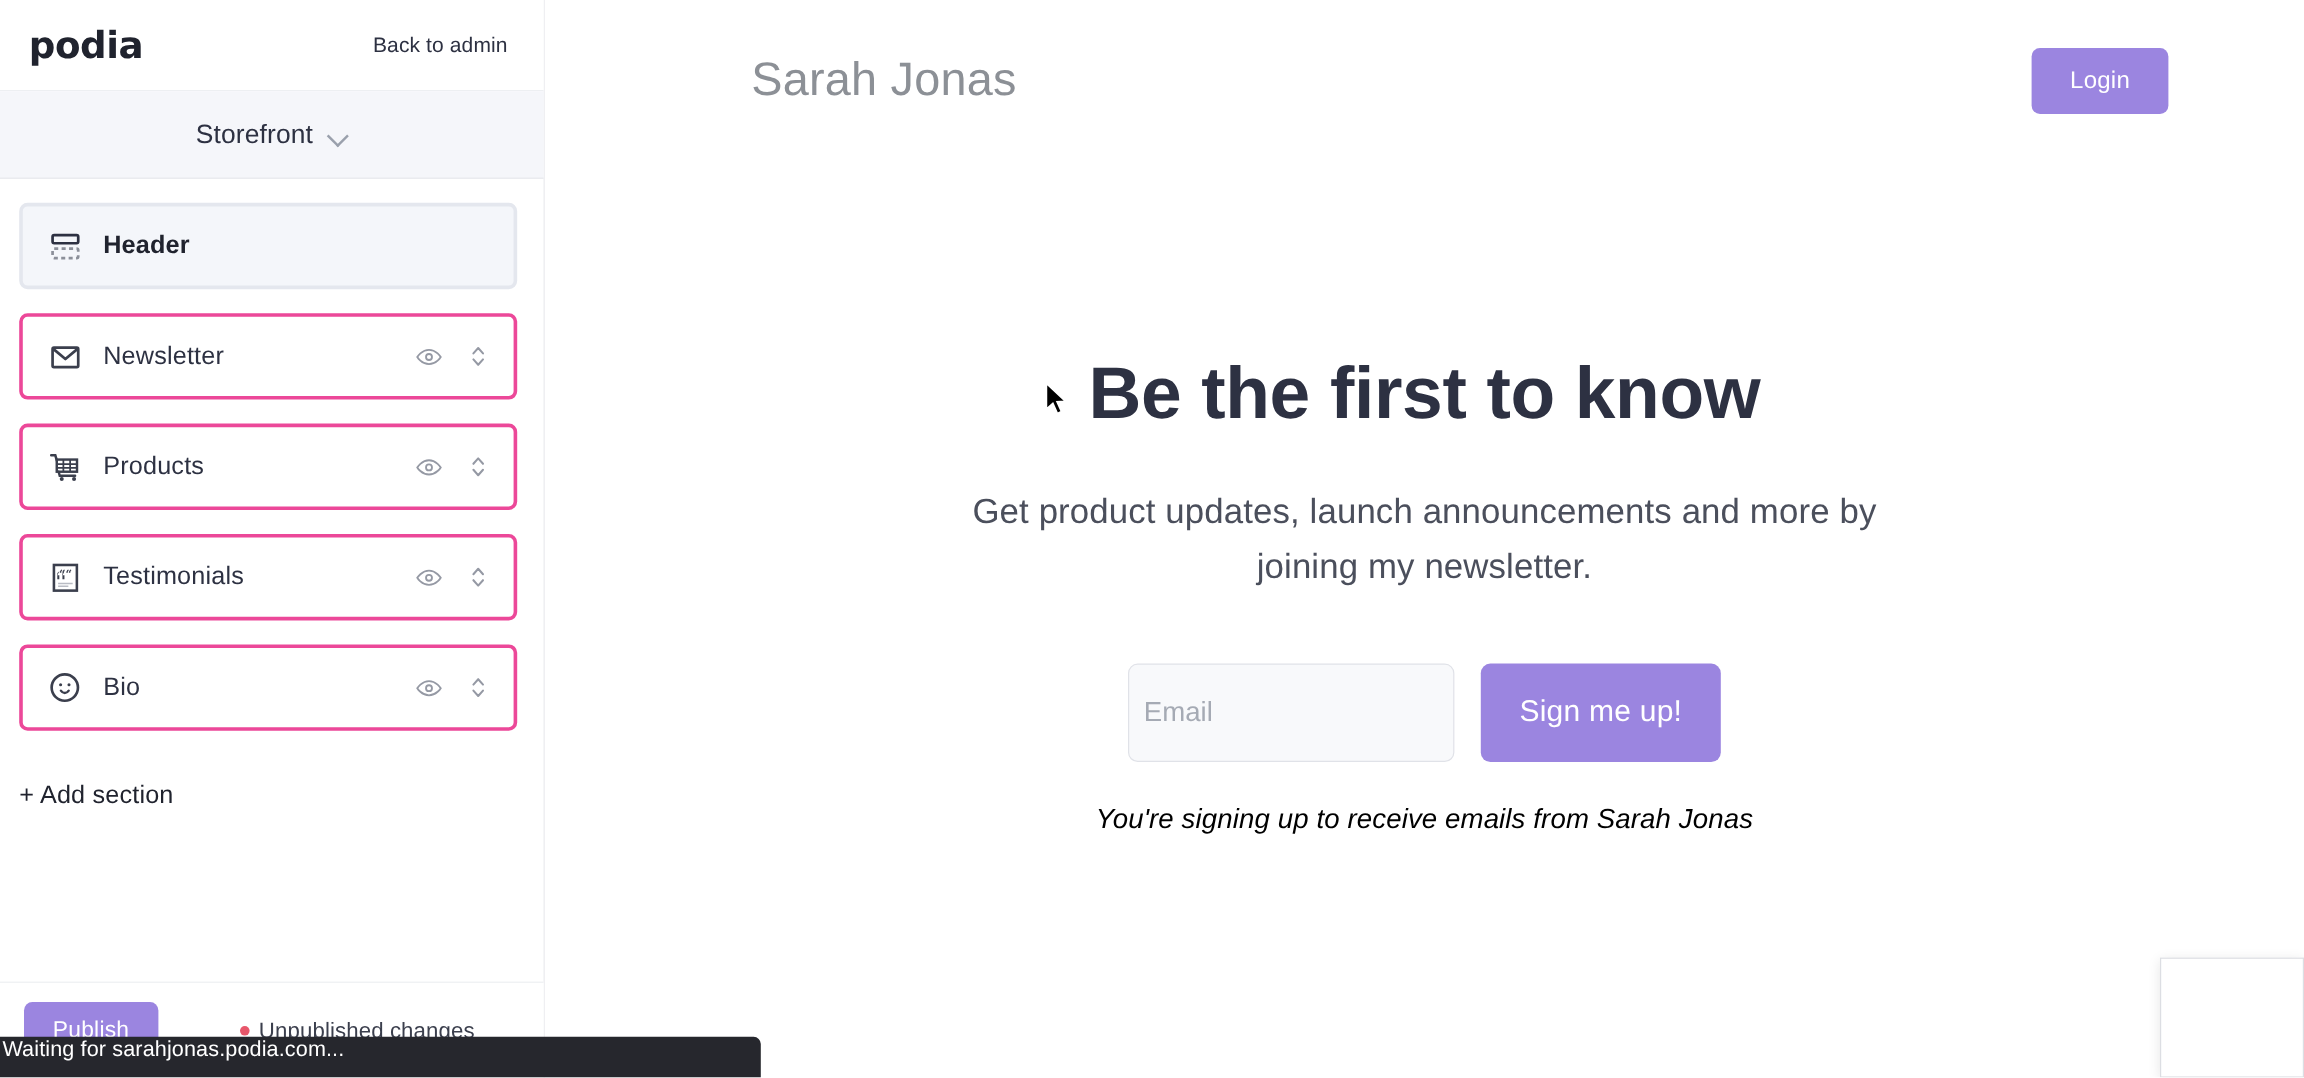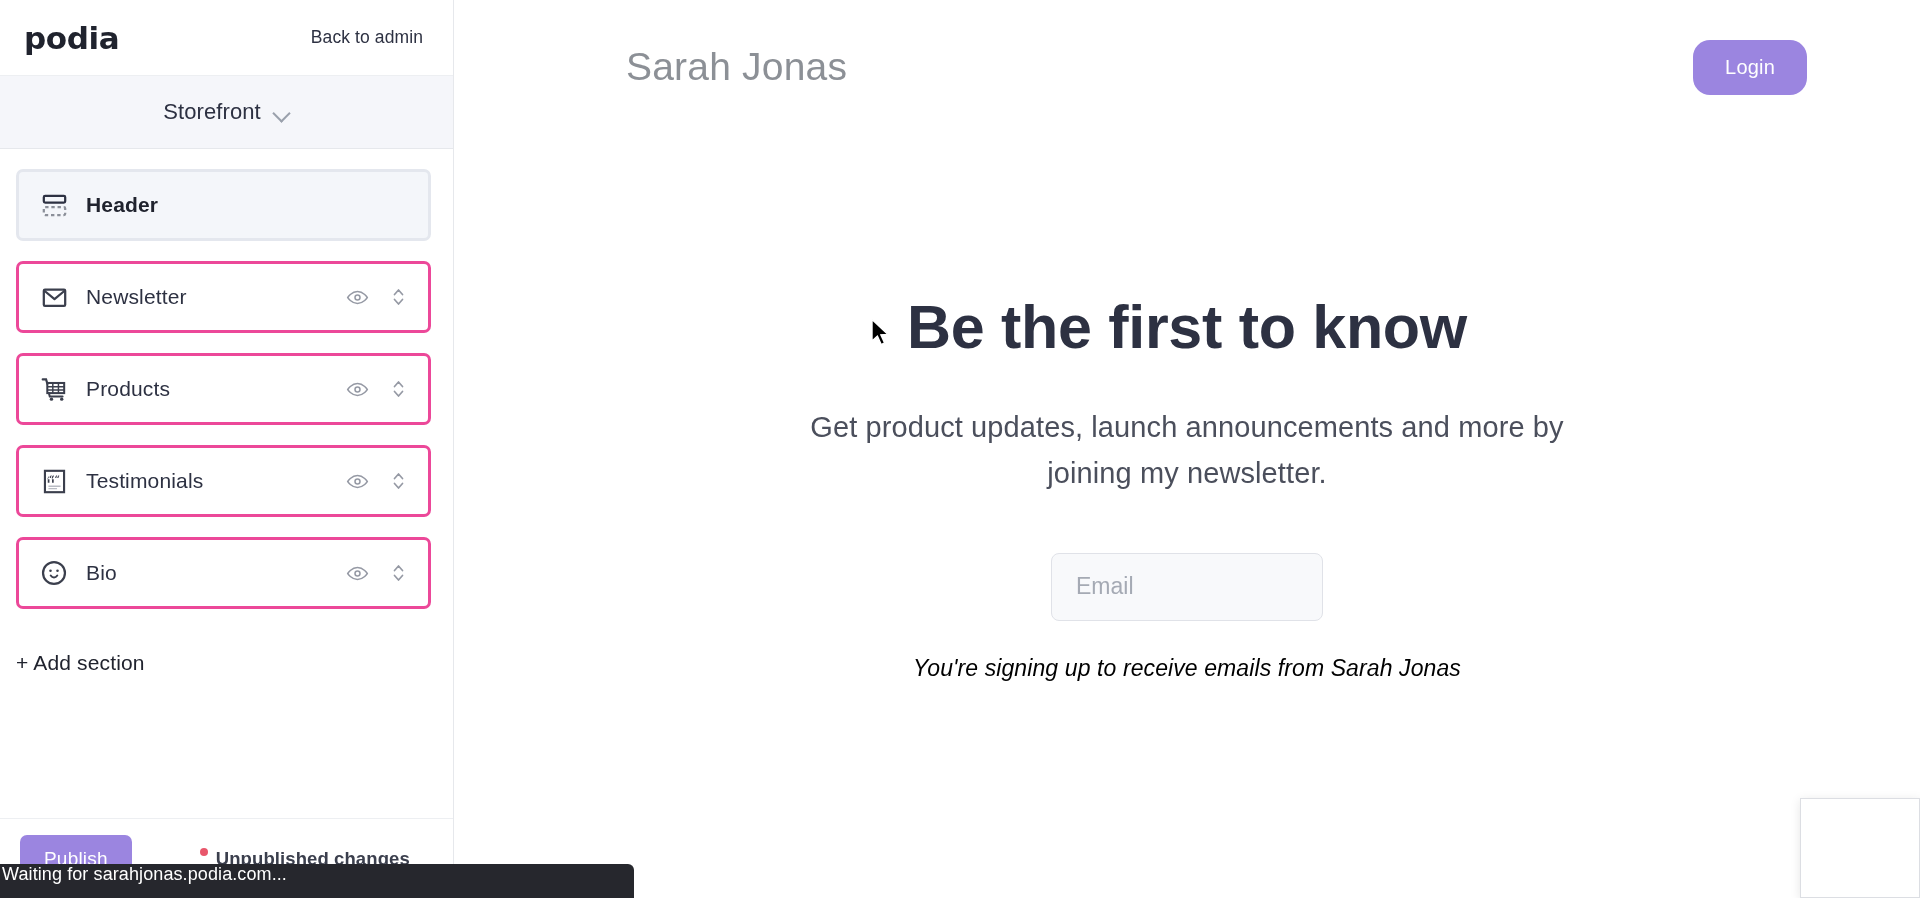--- a/index.html
+++ b/index.html
@@ -143,24 +143,23 @@
     padding: 13px 24px;
     letter-spacing: 0.2px;
     cursor: pointer;
     font-family: "Liberation Sans", sans-serif;
   }
   .unpub {
     margin-left: 68px;
     font-size: 18.5px;
     color: #3b3f4d;
     display: flex;
-    align-items: flex-start;
+    align-items: center;
     gap: 8px;
     letter-spacing: 0.1px;
-    font-weight: bold;
   }
   .dot-red {
     width: 8px; height: 8px; border-radius: 50%;
     background: #e8576b;
     display: inline-block;
   }
 
   
   .preview {
     flex: 1 1 auto;
@@ -179,21 +178,21 @@
   .store-name {
     font-size: 39px;
     color: #8c9096;
     letter-spacing: 0.2px;
   }
   .login-btn {
     background: #9b85e0;
     color: #ffffff;
     font-size: 20px;
     border: none;
-    border-radius: 17px;
+    border-radius: 7px;
     padding: 16px 32px;
     letter-spacing: 0.2px;
     cursor: pointer;
     font-family: "Liberation Sans", sans-serif;
   }
 
   .pv-body {
     padding-top: 160px;
     text-align: center;
   }
@@ -213,27 +212,27 @@
   }
   .signup-row {
     margin-top: 56px;
     display: flex;
     justify-content: center;
     align-items: center;
     gap: 22px;
   }
   .email-input {
     width: 272px;
-    height: 68px;
+    height: 82px;
     border: 1px solid #e0e2e8;
     border-radius: 8px;
     background: #f8f9fb;
     font-size: 23px;
     color: #9aa0ac;
-    padding: 0 24px;
+    padding: 0 12px;
     outline: none;
     font-family: "Liberation Sans", sans-serif;
   }
   .email-input::placeholder { color: #a5aab4; }
   .signup-btn {
     height: 82px;
     background: #9b85e0;
     color: #ffffff;
     border: none;
     border-radius: 8px;
@@ -442,20 +441,21 @@
       <div class="store-name">Sarah Jonas</div>
       <button class="login-btn">Login</button>
     </div>
 
     <div class="pv-body">
       <h1 class="hero-title">Be the first to know</h1>
       <p class="hero-sub">Get product updates, launch announcements and more by joining my newsletter.</p>
 
       <div class="signup-row">
         <input class="email-input" type="text" placeholder="Email" style="">
+        <button class="signup-btn">Sign me up!</button>
       </div>
 
       <div class="disclaimer">You're signing up to receive emails from Sarah Jonas</div>
     </div>
 
     <div class="chat-widget"></div>
   </main>
 
   <div class="status-bar">
     <span>Waiting for sarahjonas.podia.com...</span>

